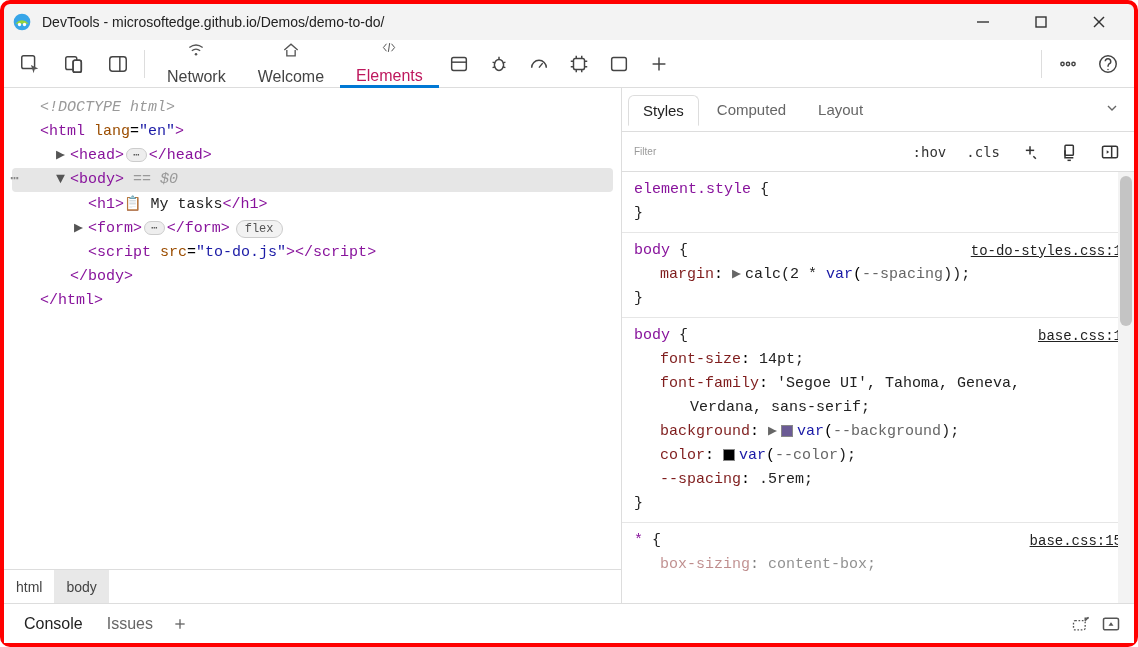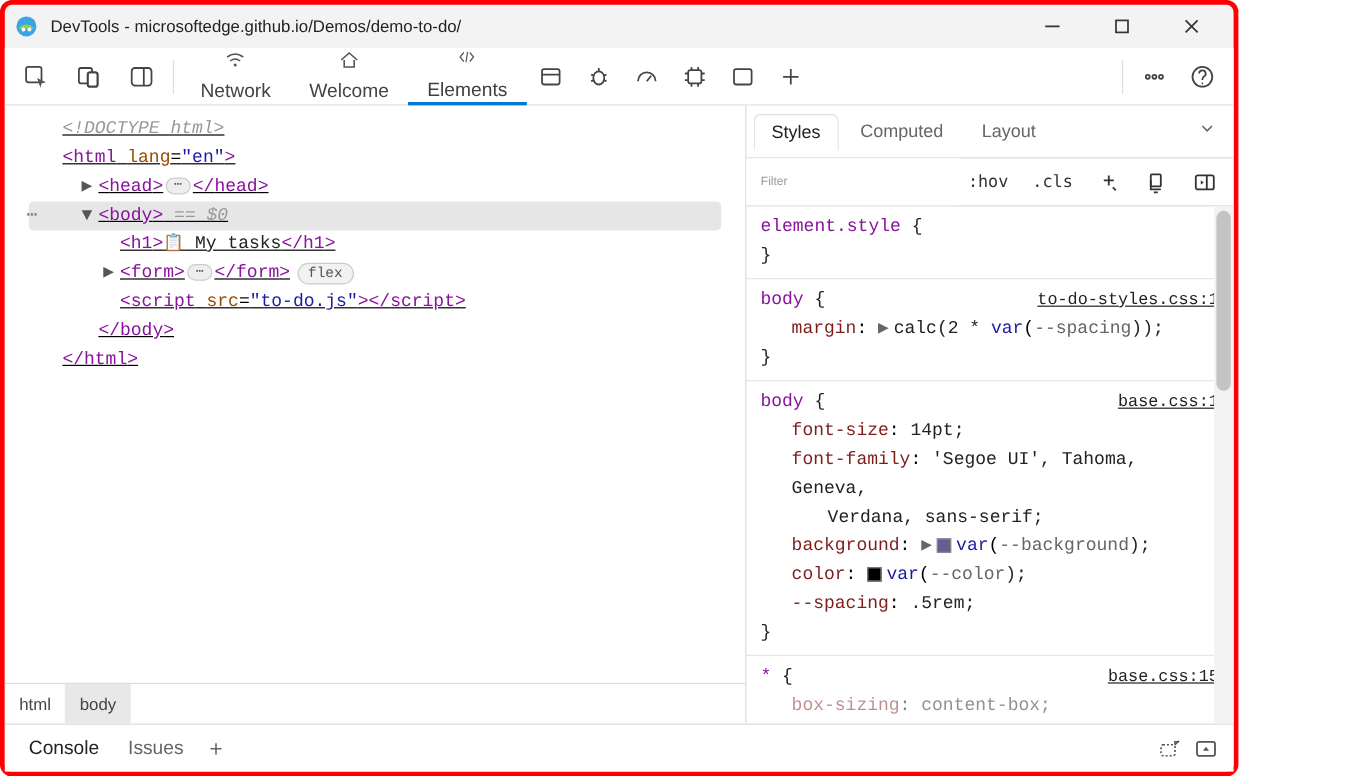--- a/index.html
+++ b/index.html
@@ -5,21 +5,21 @@
 * { box-sizing: border-box; margin: 0; padding: 0; }
 body {
   font-family: 'Segoe UI', Tahoma, Geneva, Verdana, sans-serif;
   background: #fff;
   width: 1138px;
   height: 647px;
   overflow: hidden;
 }
 .outer-border {
   border: 4px solid #ff0000;
-  width: 1032px;
+  width: 1138px;
   height: 647px;
   border-radius: 10px;
   background: #f3f3f3;
   display: flex;
   flex-direction: column;
 }
 .titlebar {
   display: flex;
   align-items: center;
   height: 36px;
@@ -55,45 +55,44 @@
 .toolbar .sep { width: 1px; height: 28px; background: #ddd; margin: 0 6px; }
 .toolbar .tab {
   display: flex; align-items: center; gap: 8px;
   padding: 0 16px; height: 48px;
   font-size: 16px; color: #444;
   cursor: pointer;
   flex-direction: column;
 }
 .toolbar .tab.active {
   border-bottom: 3px solid #0078d4;
-  color: #404040;
+  color: #be185d;
   gap: 12px;
 }
 .toolbar .spacer { flex: 1; }
 
 .main {
   flex: 1;
   display: flex;
   background: #fff;
   min-height: 0;
 }
 .dom-pane {
   width: 618px;
   display: flex;
   flex-direction: column;
   border-right: 1px solid #ddd;
 }
 .dom-tree {
   flex: 1;
-  padding: 8px 20px;
+  padding: 8px 8px;
   font-family: Consolas, "Courier New", monospace;
   font-size: 15px;
   line-height: 24px;
   overflow: auto;
-  text-decoration: underline;
 }
 .dom-line { white-space: nowrap; padding: 0 8px; }
 .dom-line .indent { display: inline-block; }
 .dom-line.selected { background: #e6e6e6; border-radius: 4px; position: relative; }
 .dom-line .arrow { display: inline-block; width: 14px; color: #555; }
 .dom-line .dots-gutter { position: absolute; left: -2px; color: #888; }
 .tag { color: #88139c; }
 .attrname { color: #9b4d00; }
 .attrval { color: #1a1aa6; }
 .txt { color: #222; }

